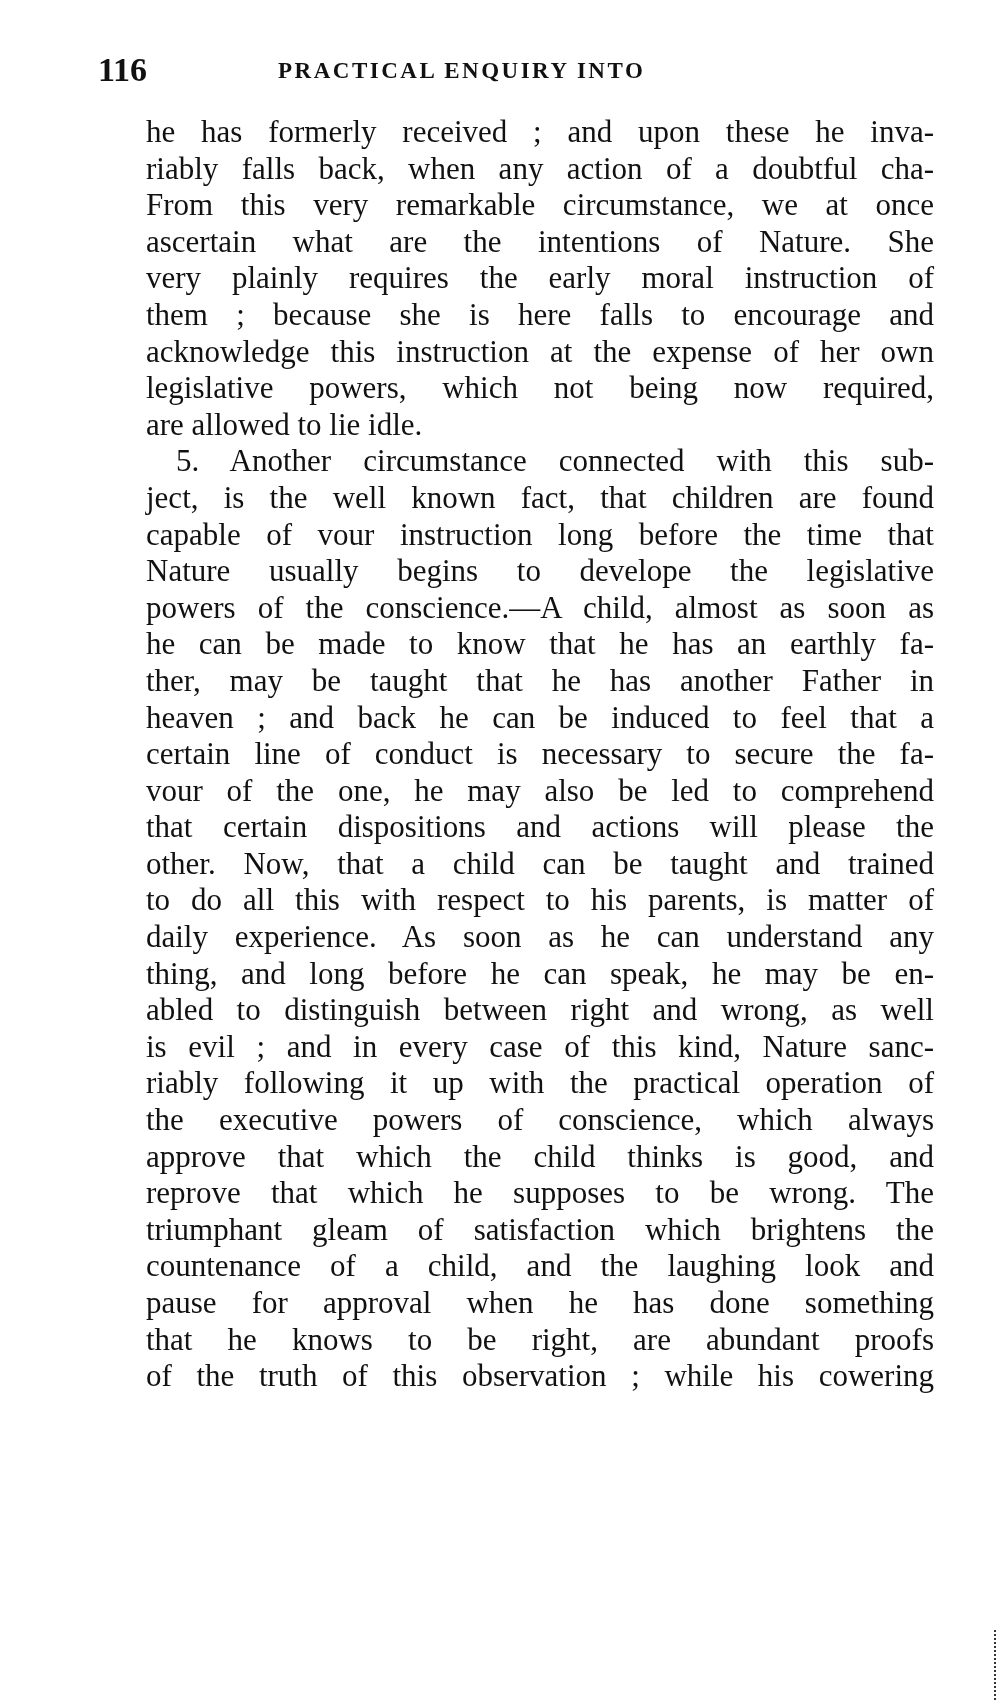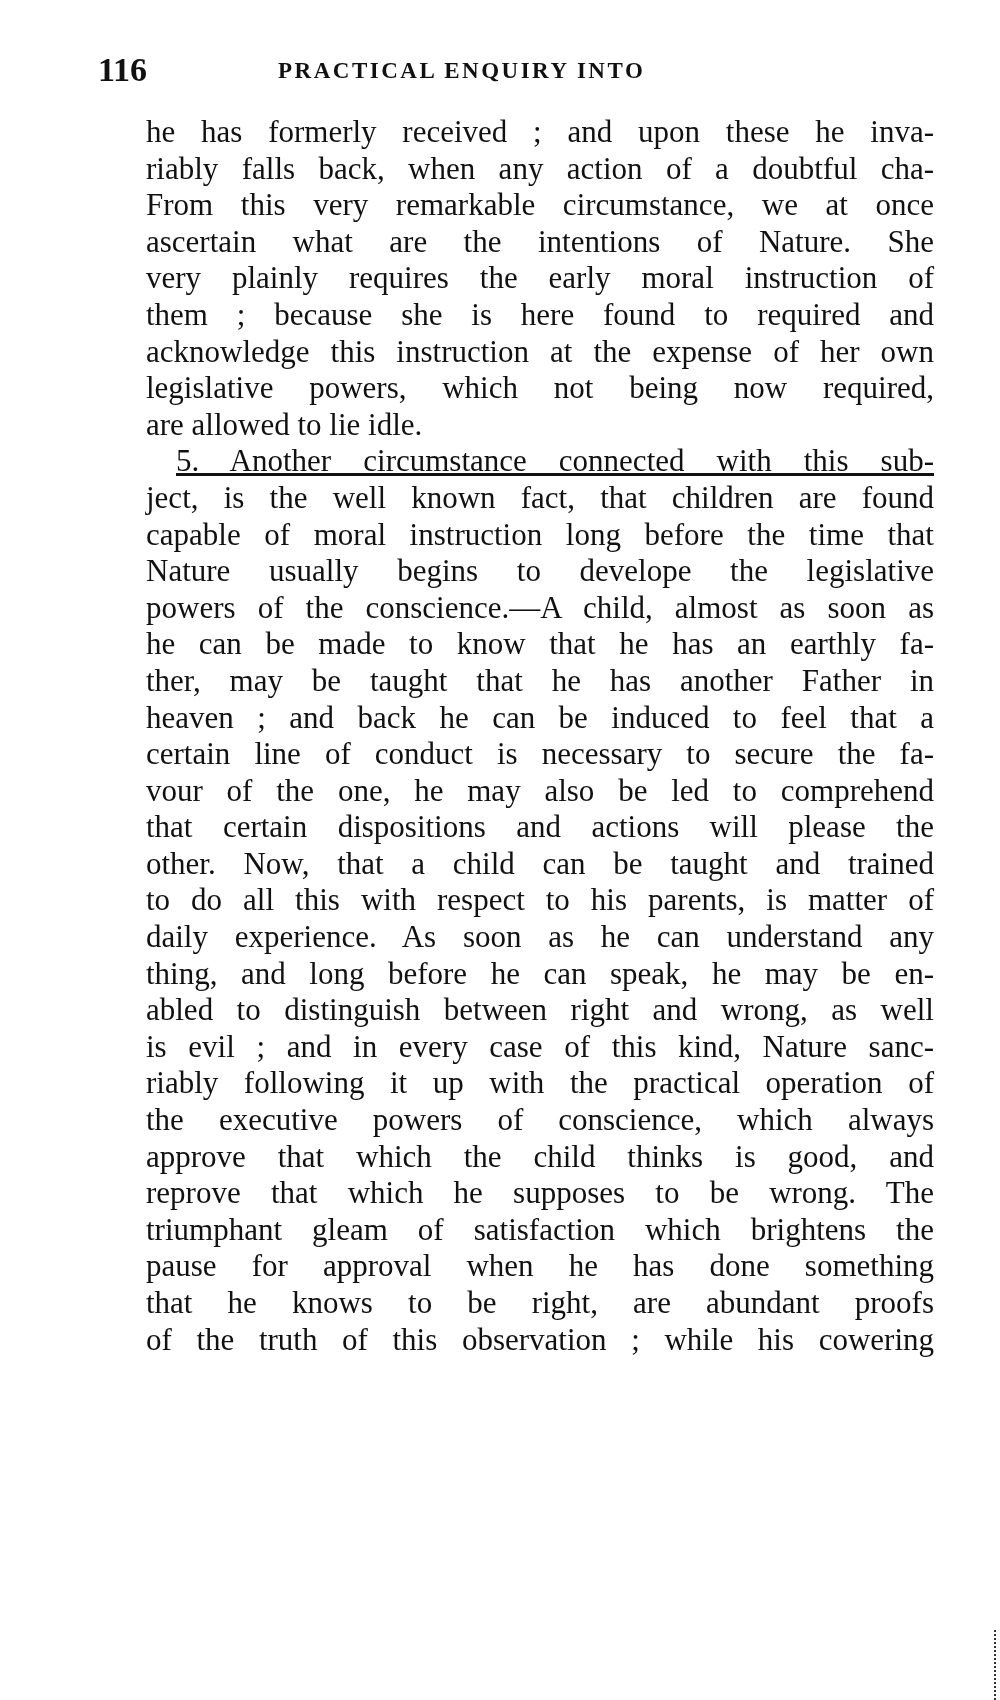--- a/index.html
+++ b/index.html
@@ -66,21 +66,20 @@
       text-align: justify;
       text-align-last: justify;
       overflow: visible;
       margin-left: 48px;
     }
     .line.last {
       text-align-last: left;
     }
     .line.indent {
       padding-left: 30px;
-      text-decoration: underline;
     }
     .edge-mark {
       position: absolute;
       right: 2px;
       top: 1630px;
       width: 2px;
       height: 70px;
       border-left: 2px dotted #333;
     }
   </style>
@@ -92,45 +91,46 @@
     <span class="page-number">116</span>
     <span class="running-title">PRACTICAL ENQUIRY INTO</span>
   </div>
 
   <div class="body-text">
     <span class="line">he has formerly received ; and upon these he inva-</span>
     <span class="line">riably falls back, when any action of a doubtful cha-</span>
     <span class="line">From this very remarkable circumstance, we at once</span>
     <span class="line">ascertain what are the intentions of Nature. She</span>
     <span class="line">very plainly requires the early moral instruction of</span>
-    <span class="line">them ; because she is here found to required and</span>
+    <span class="line">them ; because she is here falls to encourage and</span>
     <span class="line">acknowledge this instruction at the expense of her own</span>
     <span class="line">legislative powers, which not being now required,</span>
     <span class="line last">are allowed to lie idle.</span>
     <span class="line indent">5. Another circumstance connected with this sub-</span>
     <span class="line">ject, is the well known fact, that children are found</span>
-    <span class="line">capable of moral instruction long before the time that</span>
+    <span class="line">capable of vour instruction long before the time that</span>
     <span class="line">Nature usually begins to develope the legislative</span>
     <span class="line">powers of the conscience.—A child, almost as soon as</span>
     <span class="line">he can be made to know that he has an earthly fa-</span>
     <span class="line">ther, may be taught that he has another Father in</span>
     <span class="line">heaven ; and back he can be induced to feel that a</span>
     <span class="line">certain line of conduct is necessary to secure the fa-</span>
     <span class="line">vour of the one, he may also be led to comprehend</span>
     <span class="line">that certain dispositions and actions will please the</span>
     <span class="line">other. Now, that a child can be taught and trained</span>
     <span class="line">to do all this with respect to his parents, is matter of</span>
     <span class="line">daily experience. As soon as he can understand any</span>
     <span class="line">thing, and long before he can speak, he may be en-</span>
     <span class="line">abled to distinguish between right and wrong, as well</span>
     <span class="line">is evil ; and in every case of this kind, Nature sanc-</span>
     <span class="line">riably following it up with the practical operation of</span>
     <span class="line">the executive powers of conscience, which always</span>
     <span class="line">approve that which the child thinks is good, and</span>
     <span class="line">reprove that which he supposes to be wrong. The</span>
     <span class="line">triumphant gleam of satisfaction which brightens the</span>
+    <span class="line">countenance of a child, and the laughing look and</span>
     <span class="line">pause for approval when he has done something</span>
     <span class="line">that he knows to be right, are abundant proofs</span>
     <span class="line">of the truth of this observation ; while his cowering</span>
   </div>
 
   <div class="edge-mark"></div>
 </div>
 
 </body></html>

